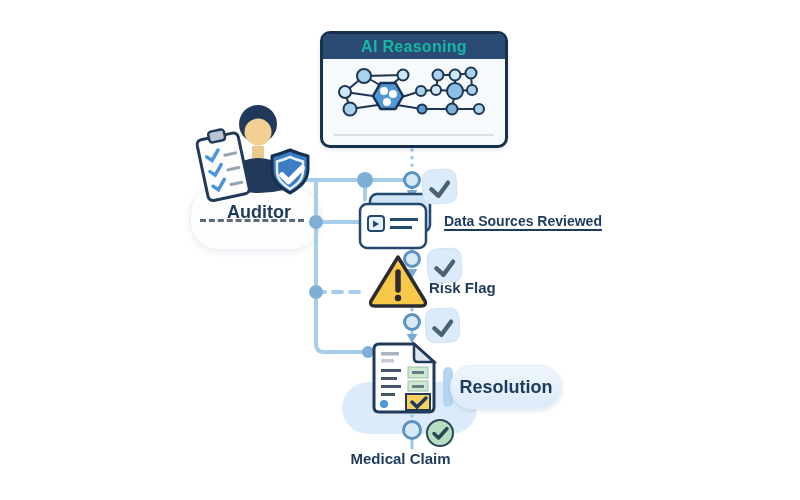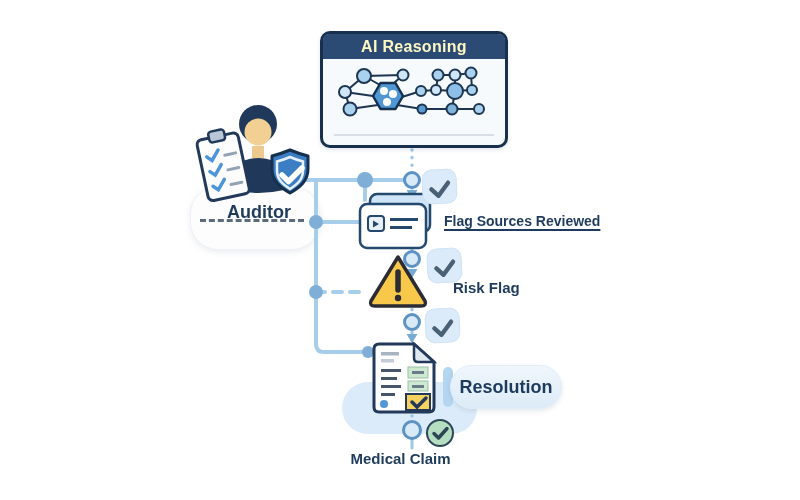--- a/index.html
+++ b/index.html
@@ -6,35 +6,35 @@
   #canvas{position:relative;width:800px;height:500px;background:#ffffff;overflow:hidden;
           font-family:"Liberation Sans",sans-serif;}
   .abs{position:absolute;}
 
   
   .ai-card{left:320px;top:31px;width:188px;height:117px;background:#f6fafd;
            border:3px solid #16304d;border-radius:10px;box-sizing:border-box;
            box-shadow:0 2px 4px rgba(30,60,100,.12);}
   .ai-card-header{height:25px;background:#2b4a74;border-radius:6px 6px 0 0;
                   display:flex;align-items:center;justify-content:center;
-                  color:#fef9c3;font-weight:700;font-size:16px;letter-spacing:.3px;}
+                  color:#14b8a6;font-weight:700;font-size:16px;letter-spacing:.3px;}
   .ai-card-body{position:relative;height:calc(100% - 25px);}
   .card-divider{position:absolute;left:11px;right:11px;bottom:9px;height:2px;background:#d8dee5;}
 
   
   .auditor-panel{left:190px;top:186px;width:128px;height:62px;background:#fdfdfe;
                  border:1px solid #eef2f7;border-radius:28px;
                  box-shadow:0 2px 6px rgba(40,70,110,.10);}
   .auditor-dashes{left:200px;top:219px;width:104px;height:0;border-top:3px dashed #5c6b7c;}
 
   .lbl{color:#1e3a5c;font-weight:800;}
   .auditor-label{left:194px;top:202px;width:130px;text-align:center;font-size:18px;}
   .ds-label{left:444px;top:213px;font-size:14px;text-decoration:underline;
             text-decoration-thickness:2px;text-underline-offset:3px;}
-  .risk-label{left:429px;top:279px;font-size:15px;margin-left:24px;}
+  .risk-label{left:429px;top:279px;font-size:15px;}
   .claim-label{left:318px;top:450px;width:165px;text-align:center;font-size:15px;}
 
   
   .check-badge{width:33px;height:33px;border-radius:10px;background:#dcebf9;
                border:1px solid #cfe2f4;display:flex;align-items:center;justify-content:center;
                transform:rotate(-3deg);}
   .badge-1{left:422px;top:169px;}
   .badge-2{left:427px;top:248px;}
   .badge-3{left:425px;top:308px;}
 
@@ -157,21 +157,21 @@
   <div class="abs lbl auditor-label">Auditor</div>
 
   <svg class="abs" style="left:356px;top:192px" width="80" height="62" viewBox="0 0 80 62">
     <rect x="14" y="2" width="60" height="38" rx="7" fill="#cfe4f6" stroke="#24496e" stroke-width="2.5"></rect>
     <rect x="4" y="12" width="66" height="44" rx="7" fill="#ffffff" stroke="#24496e" stroke-width="2.5"></rect>
     <rect x="12" y="24" width="16" height="15" rx="3" fill="#e8f1fa" stroke="#24496e" stroke-width="2"></rect>
     <path d="M17 28.5 l6 3.5 -6 3.5 z" fill="#24496e"></path>
     <rect x="34" y="26" width="28" height="3" fill="#24496e"></rect>
     <rect x="34" y="34" width="22" height="3" fill="#24496e"></rect>
   </svg>
-  <div class="abs lbl ds-label">Flag Sources Reviewed</div>
+  <div class="abs lbl ds-label">Data Sources Reviewed</div>
 
   <svg class="abs" style="left:366px;top:252px" width="64" height="58" viewBox="0 0 64 58">
     <path d="M32 5 L59 49 Q61 54 55 54 L9 54 Q3 54 5 49 Z" fill="#f7c84a" stroke="#2b2b33" stroke-width="3.5" stroke-linejoin="round"></path>
     <line x1="32" y1="20" x2="32" y2="38" stroke="#2b2b33" stroke-width="5.5" stroke-linecap="round"></line>
     <circle cx="32" cy="46" r="3.2" fill="#2b2b33"></circle>
   </svg>
   <div class="abs lbl risk-label">Risk Flag</div>
 
   <div class="abs res-bar"></div>
   <svg class="abs" style="left:370px;top:341px" width="68" height="74" viewBox="0 0 68 74">

